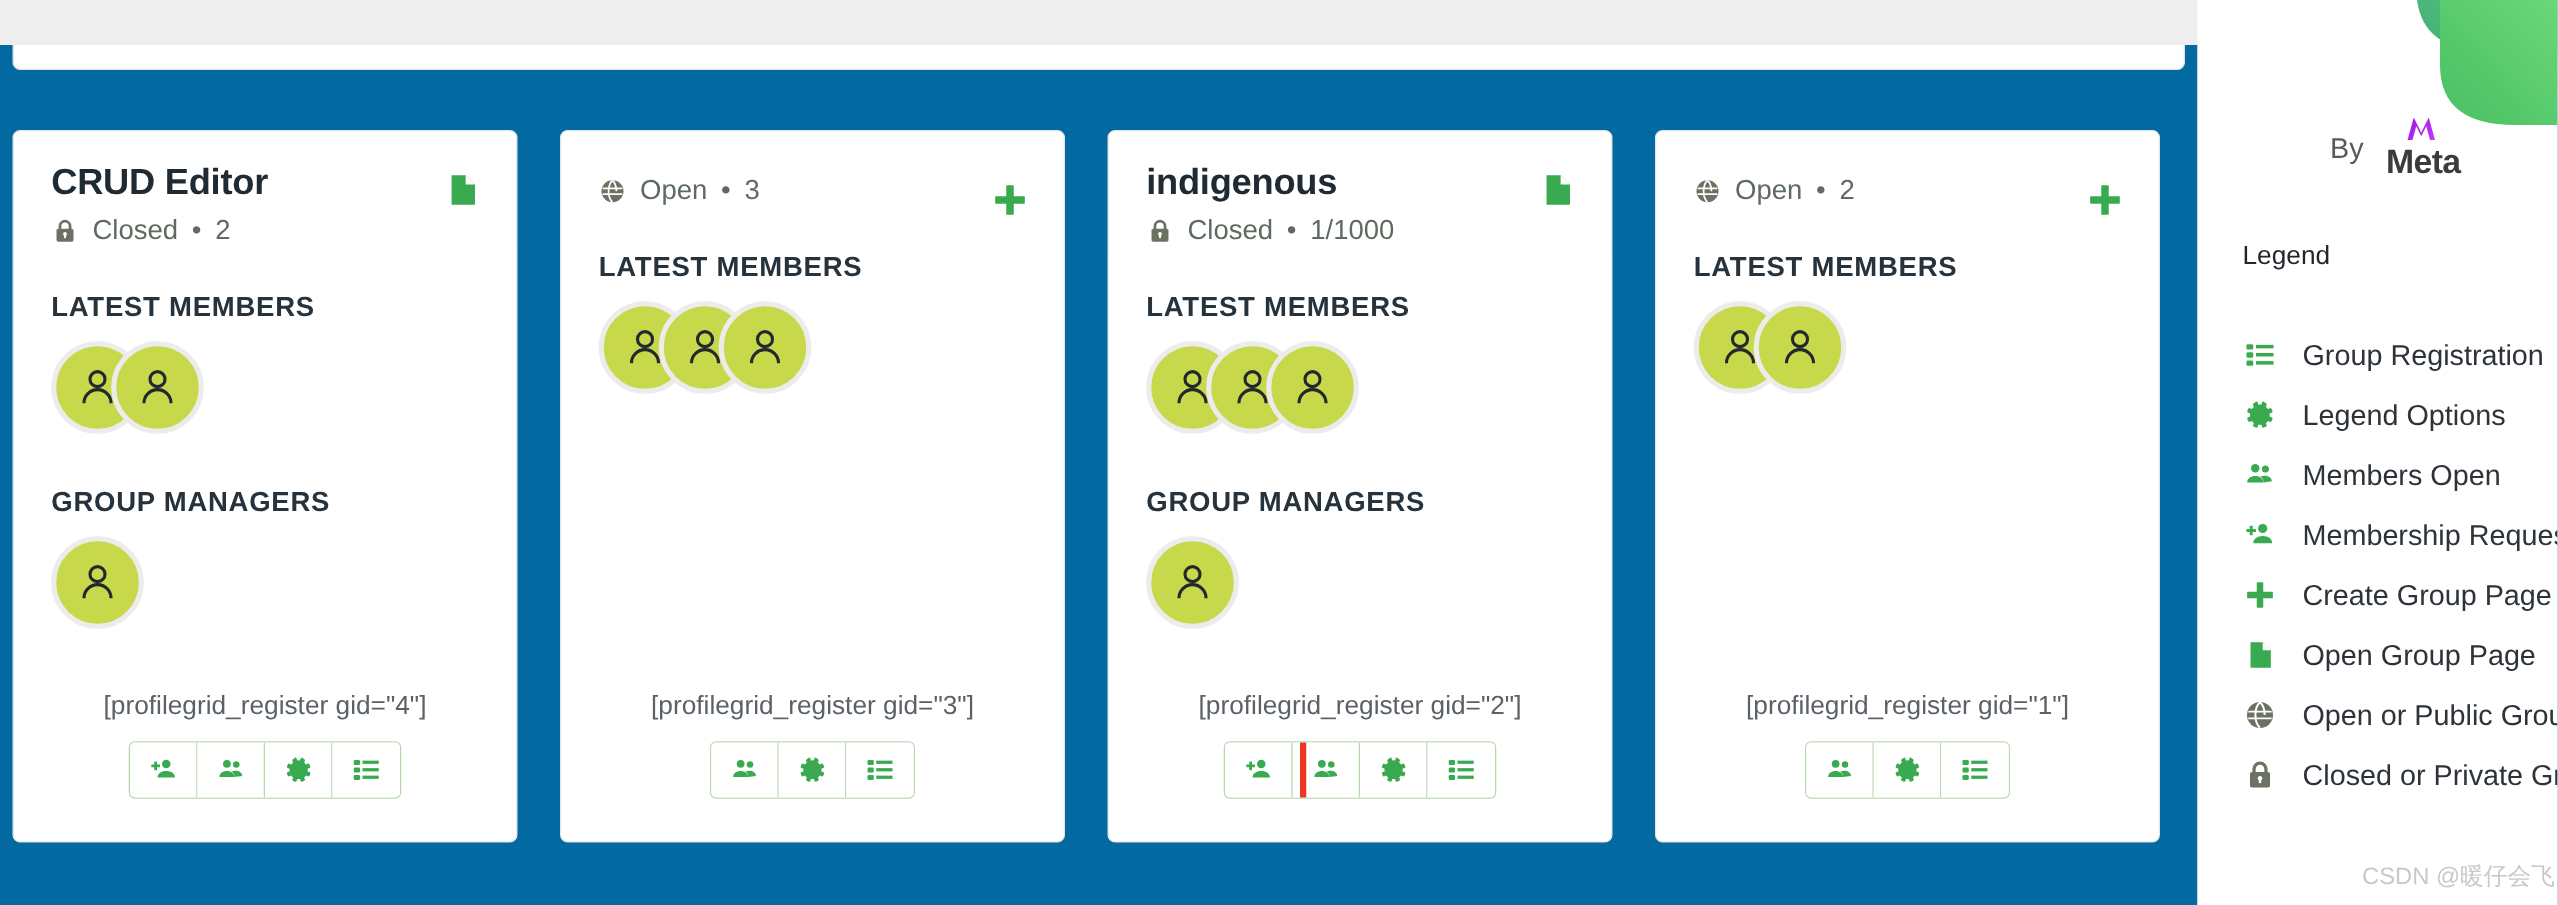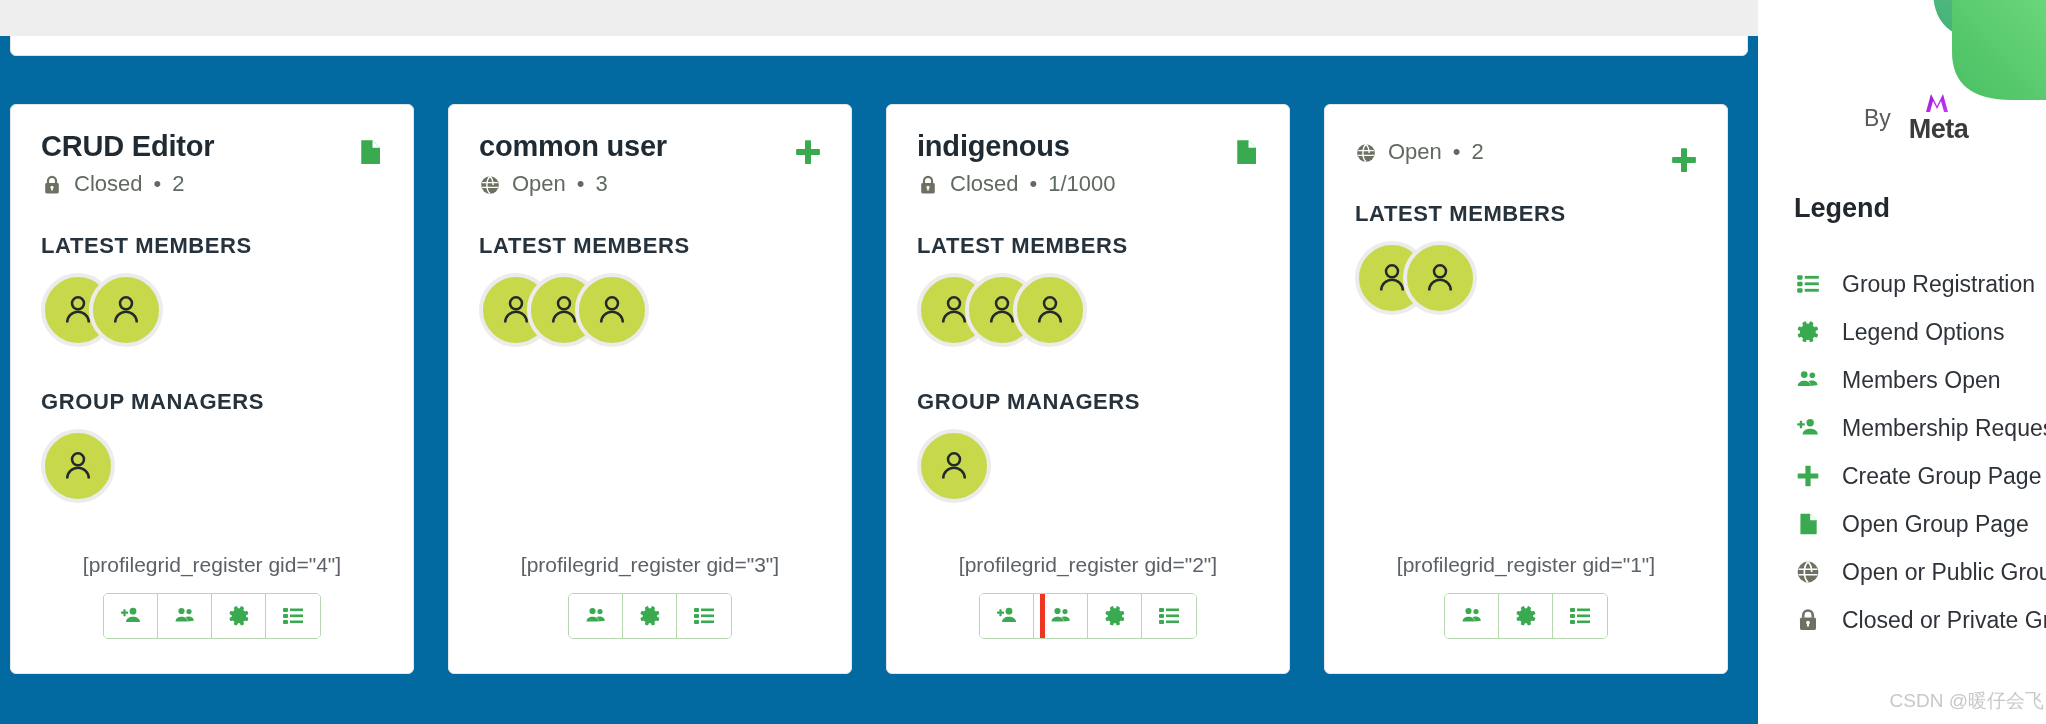--- a/index.html
+++ b/index.html
@@ -130,21 +130,21 @@
   .by-meta {
     position: absolute;
     left: 106px; top: 92px;
     display: flex; align-items: center; gap: 18px;
     font-size: 23px; color: #5a5a5a;
   }
   .meta-word { display: flex; align-items: center; font-weight: bold; font-size: 27px; color: #3b3b3b; letter-spacing: -0.5px; flex-direction: column; }
   .legend-title {
     position: absolute;
     left: 36px; top: 193px;
-    font-size: 27px; font-weight: bold; color: #21272c;
+    font-size: 21px; font-weight: normal; color: #21272c;
   }
   .legend-list { position: absolute; left: 36px; top: 260px; }
   .legend-item {
     display: flex; align-items: center; gap: 20px;
     height: 48px;
   }
   .legend-icon { width: 28px; display: flex; align-items: center; justify-content: center; }
   .legend-text { font-size: 23px; color: #2d3339; white-space: nowrap; }
   .watermark {
     position: absolute;
@@ -240,21 +240,20 @@
                   <rect x="9" y="4.5" width="13" height="2.6" fill="#3aaa50"></rect>
                   <rect x="9" y="10.5" width="13" height="2.6" fill="#3aaa50"></rect>
                   <rect x="9" y="16.5" width="13" height="2.6" fill="#3aaa50"></rect>
                 </svg>
               </div>
             </div>
     </div>
         </div>
         <div class="card">
     <div class="card-head">
-      <div class="card-title">common user</div>
       <div class="card-meta">
         <span class="meta-icon">
                 <svg width="24" height="24" viewBox="0 0 24 24">
                   <circle cx="12" cy="12" r="9.6" fill="#6b7262"></circle>
                   <path d="M12 2.6c-2.3 2-3.4 5.3-3.4 9.4S9.7 19.4 12 21.4" stroke="#ffffff" stroke-width="1.5" fill="none"></path>
                   <path d="M3.4 9.5h17.2M3.4 14.5h17.2" stroke="#ffffff" stroke-width="1.4" fill="none"></path>
                   <path d="M12 2.6c2.3 2 3.4 5.3 3.4 9.4" stroke="#ffffff" stroke-width="1.5" fill="none"></path>
                 </svg>
               </span>
         <span>Open</span>

